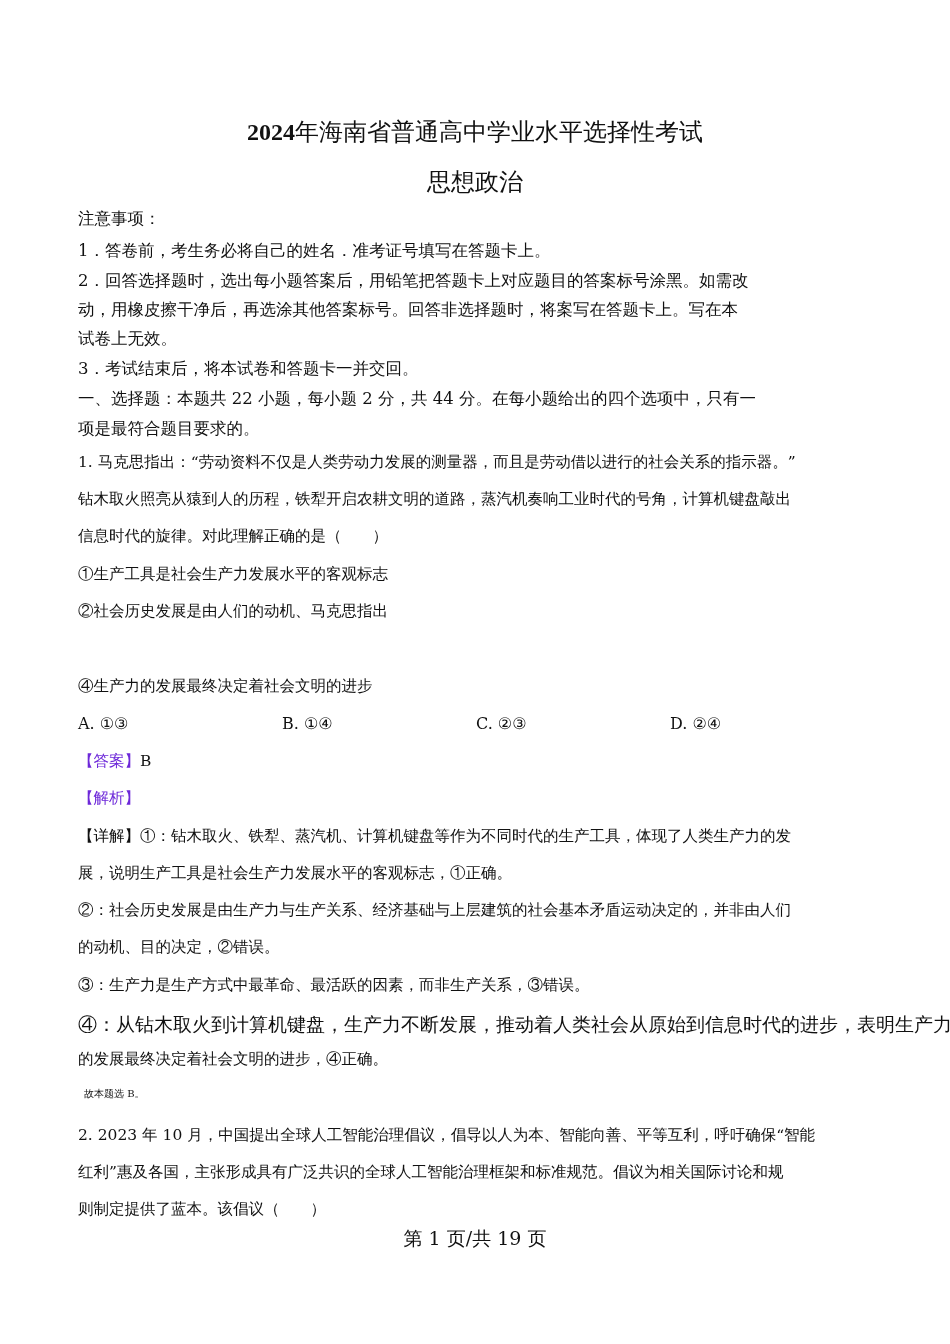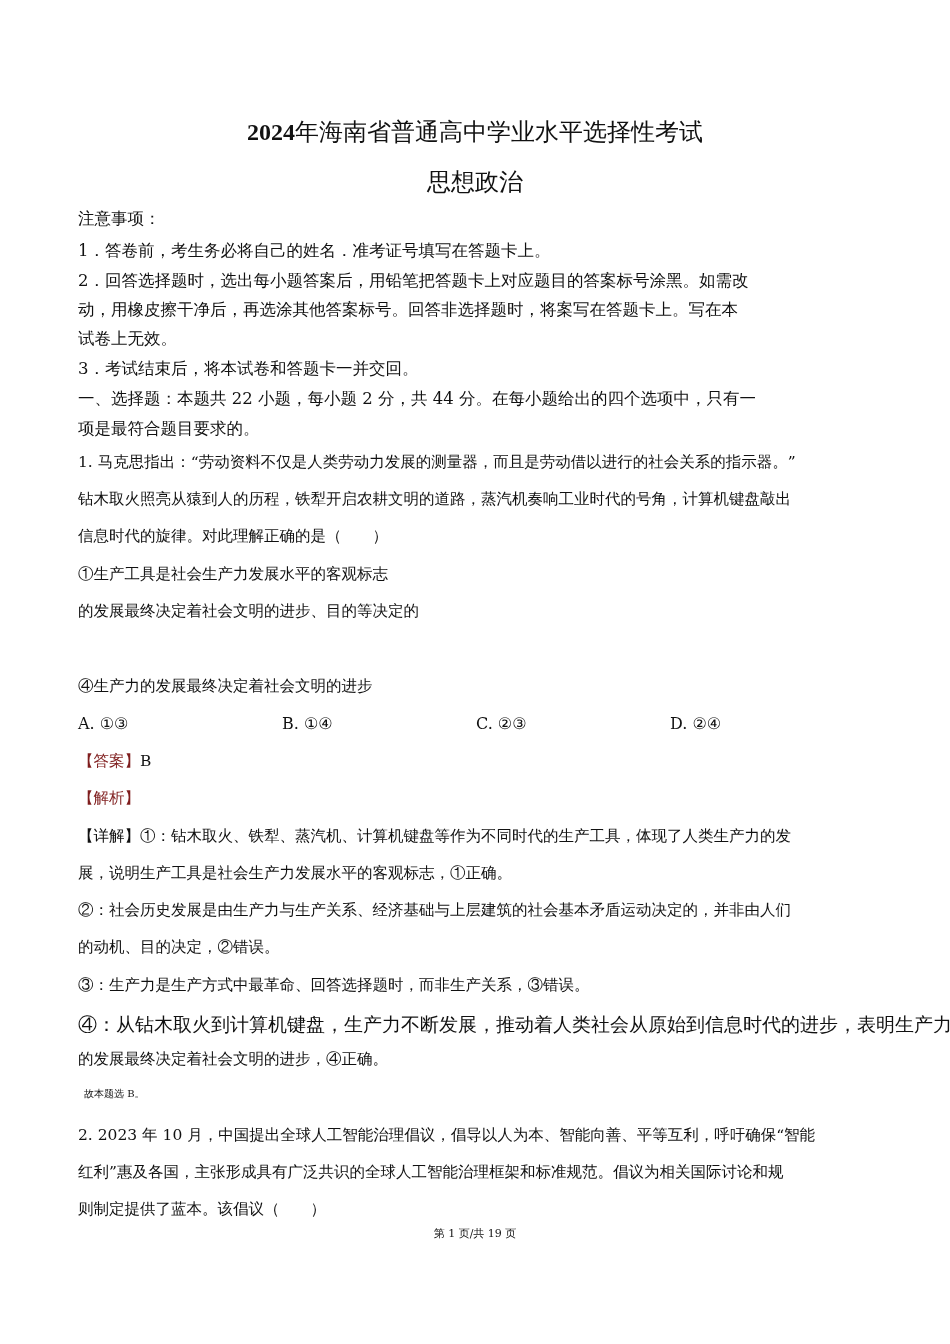--- a/index.html
+++ b/index.html
@@ -4,23 +4,23 @@
   <style>
     html, body { margin: 0; padding: 0; background: #ffffff; }
     body { width: 950px; height: 1344px; position: relative; overflow: hidden;
       font-family: "DejaVu Serif", "Liberation Serif", serif; color: #111; }
     .page { position: absolute; left: 0; top: 0; width: 950px; height: 1344px; }
     .title { position: absolute; left: 0; width: 950px; text-align: center; font-size: 24px; }
     .t1 { top: 116px; }
     .t1 .num { font-family: "Liberation Serif", serif; font-weight: bold; }
     .t2 { top: 166px; font-size: 24px; }
     .line { position: absolute; left: 78px; font-size: 16.5px; white-space: nowrap; }
-    .blue { color: #7f1d1d; }
+    .blue { color: #6d28d9; }
     .opt { position: absolute; font-size: 16px; white-space: nowrap; }
-    .footer { position: absolute; top: 1226px; left: 0; width: 950px; text-align: center; font-size: 11px; }
+    .footer { position: absolute; top: 1226px; left: 0; width: 950px; text-align: center; font-size: 19px; }
   </style>
 </head>
 <body>
 
 <div class="page">
   <div class="title t1">
     <span class="num">2024</span><span>年海南省普通高中学业水平选择性考试</span>
   </div>
   <div class="title t2">思想政治</div>
 
@@ -30,40 +30,40 @@
   <div class="line" style="top:299px">动，用橡皮擦干净后，再选涂其他答案标号。回答非选择题时，将案写在答题卡上。写在本</div>
   <div class="line" style="top:328px">试卷上无效。</div>
   <div class="line" style="top:358px">3．考试结束后，将本试卷和答题卡一并交回。</div>
   <div class="line" style="top:388px">一、选择题：本题共 22 小题，每小题 2 分，共 44 分。在每小题给出的四个选项中，只有一</div>
   <div class="line" style="top:418px">项是最符合题目要求的。</div>
 
   <div class="line" style="top:452px;font-size:15.5px">1. 马克思指出：“劳动资料不仅是人类劳动力发展的测量器，而且是劳动借以进行的社会关系的指示器。”</div>
   <div class="line" style="top:489px;font-size:15.5px">钻木取火照亮从猿到人的历程，铁犁开启农耕文明的道路，蒸汽机奏响工业时代的号角，计算机键盘敲出</div>
   <div class="line" style="top:526px;font-size:15.5px">信息时代的旋律。对此理解正确的是（　　）</div>
   <div class="line" style="top:564px;font-size:15.5px">①生产工具是社会生产力发展水平的客观标志</div>
-  <div class="line" style="top:601px;font-size:15.5px">的发展最终决定着社会文明的进步、目的等决定的</div>
+  <div class="line" style="top:601px;font-size:15.5px">②社会历史发展是由人们的动机、马克思指出</div>
   <div class="line" style="top:676px;font-size:15.5px">④生产力的发展最终决定着社会文明的进步</div>
 
   <div class="opt" style="left:78px;top:714px">A. ①③</div>
   <div class="opt" style="left:282px;top:714px">B. ①④</div>
   <div class="opt" style="left:476px;top:714px">C. ②③</div>
   <div class="opt" style="left:670px;top:714px">D. ②④</div>
 
   <div class="line" style="top:751px;font-size:15.5px">
     <span class="blue">【答案】</span><span>B</span>
   </div>
   <div class="line blue" style="top:788px;font-size:15.5px">【解析】</div>
 
   <div class="line" style="top:826px;font-size:15.5px">
     <span>【详解】</span><span>①：钻木取火、铁犁、蒸汽机、计算机键盘等作为不同时代的生产工具，体现了人类生产力的发</span>
   </div>
   <div class="line" style="top:900px;font-size:15.5px">②：社会历史发展是由生产力与生产关系、经济基础与上层建筑的社会基本矛盾运动决定的，并非由人们</div>
   <div class="line" style="top:863px;font-size:15.5px">展，说明生产工具是社会生产力发展水平的客观标志，①正确。</div>
   <div class="line" style="top:937px;font-size:15.5px">的动机、目的决定，②错误。</div>
-  <div class="line" style="top:975px;font-size:15.5px">③：生产力是生产方式中最革命、回答选择题时，而非生产关系，③错误。</div>
+  <div class="line" style="top:975px;font-size:15.5px">③：生产力是生产方式中最革命、最活跃的因素，而非生产关系，③错误。</div>
   <div class="line" style="top:1012px;font-size:19px">④：从钻木取火到计算机键盘，生产力不断发展，推动着人类社会从原始到信息时代的进步，表明生产力</div>
   <div class="line" style="top:1049px;font-size:15.5px">的发展最终决定着社会文明的进步，④正确。</div>
   <div class="line" style="top:1087px;left:84px;font-size:10px">故本题选 B。</div>
 
   <div class="line" style="top:1125px;font-size:15.5px">2. 2023 年 10 月，中国提出全球人工智能治理倡议，倡导以人为本、智能向善、平等互利，呼吁确保“智能</div>
   <div class="line" style="top:1162px;font-size:15.5px">红利”惠及各国，主张形成具有广泛共识的全球人工智能治理框架和标准规范。倡议为相关国际讨论和规</div>
   <div class="line" style="top:1199px;font-size:15.5px">则制定提供了蓝本。该倡议（　　）</div>
 
   <div class="footer">第 1 页/共 19 页</div>
 </div>

